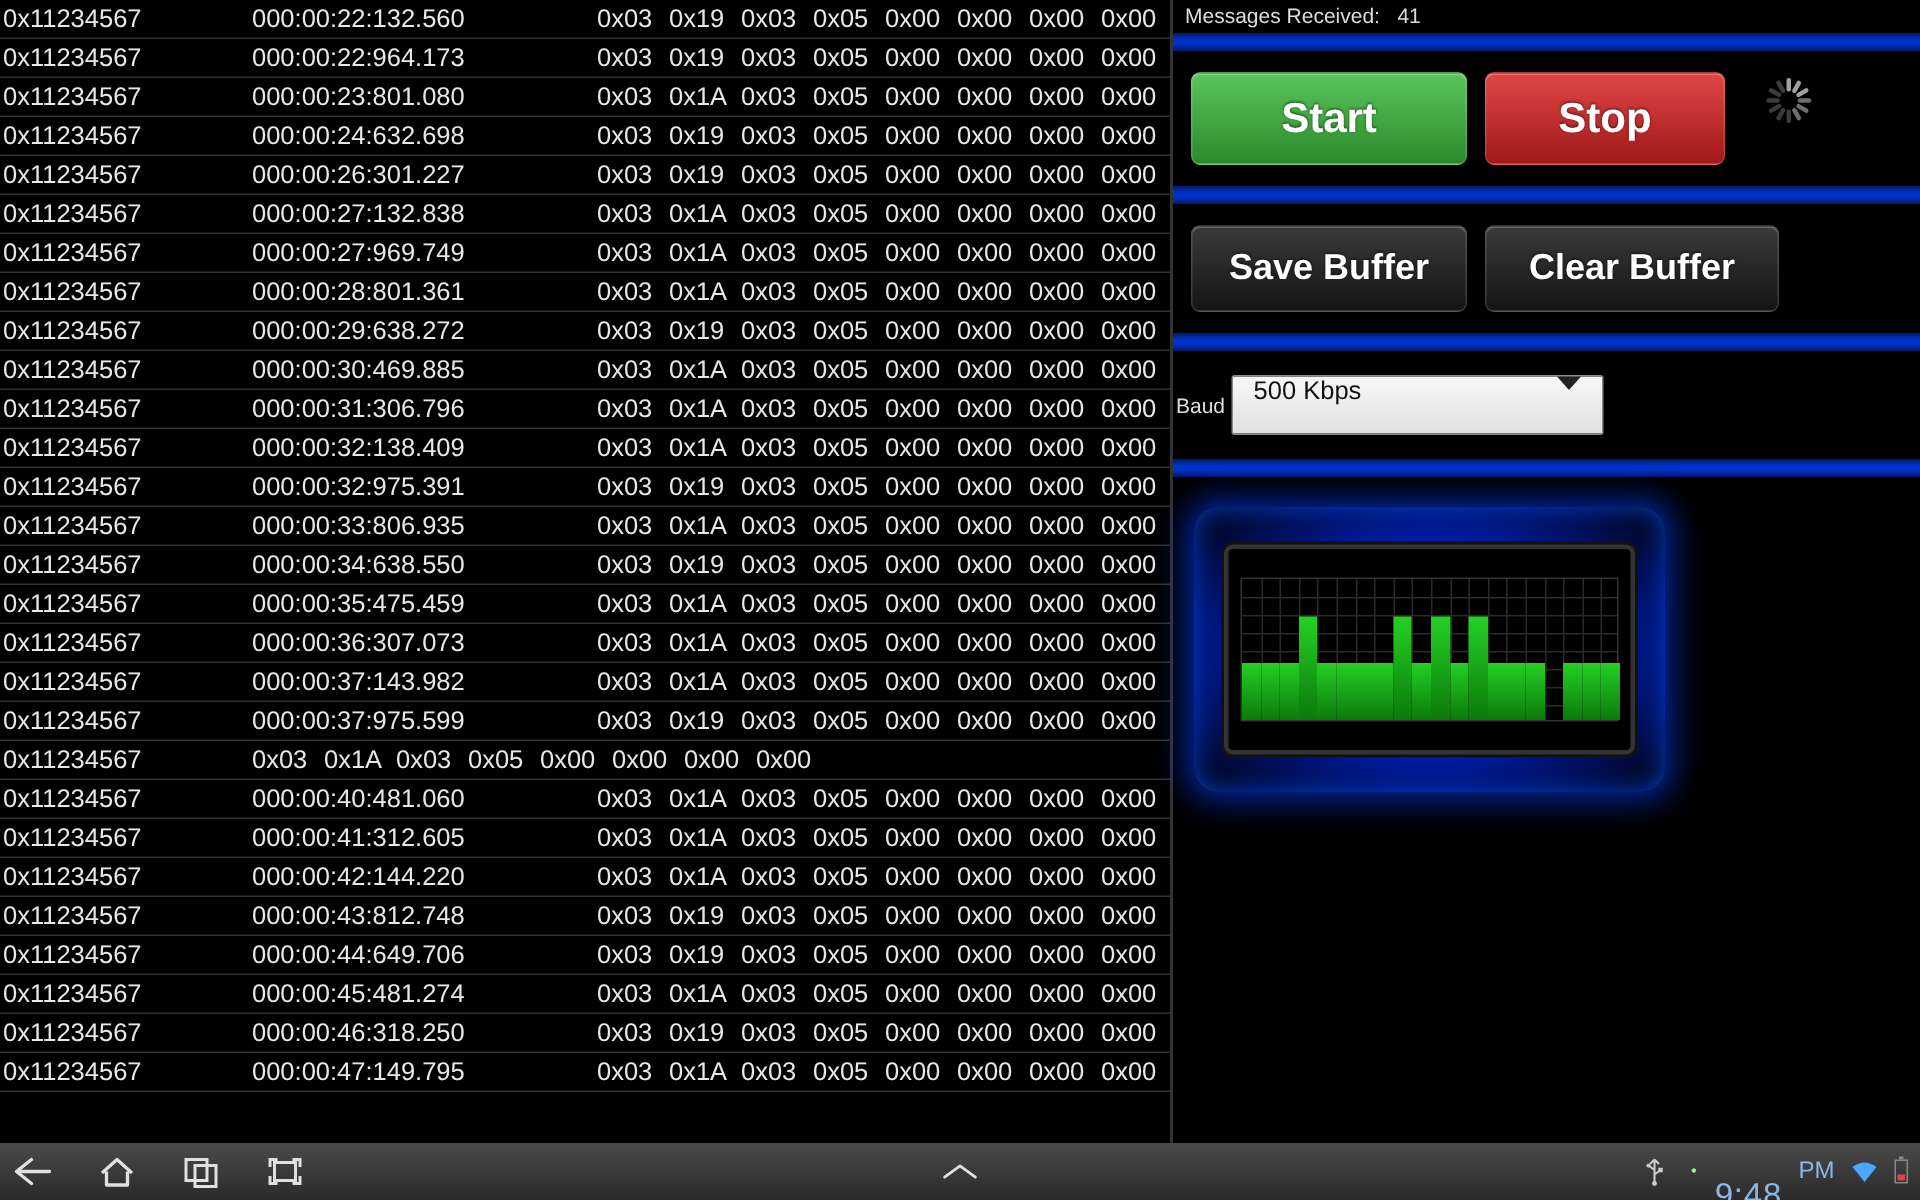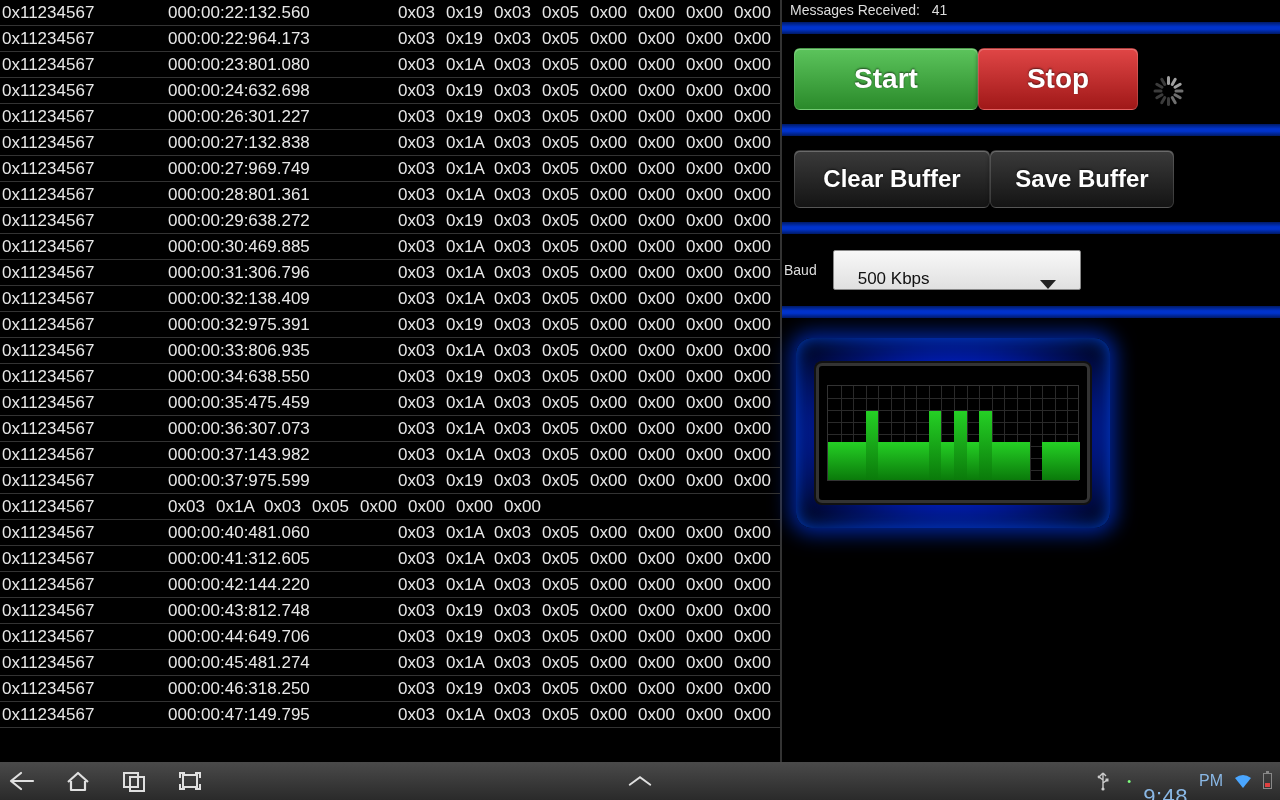--- a/index.html
+++ b/index.html
@@ -7,43 +7,43 @@
 .app { display: flex; height: 762px; width: 100%; }
 .left-panel { width: 780px; height: 100%; overflow: hidden; position: relative; }
 .right-panel { width: 500px; height: 100%; border-left: 2px solid #333; }
 .data-row { display: flex; align-items: center; height: 26px; border-bottom: 1px solid #333; font-size: 17px; color: #e8e8e8; font-family: Liberation Sans, sans-serif; }
 .col-id { width: 168px; padding-left: 2px; }
 .col-time { width: 230px; }
 .col-bytes { display: flex; gap: 12px; }
 .col-bytes span { width: 36px; }
 .status-bar { height: 22px; font-size: 14px; padding: 2px 8px; color: #ddd; }
 .blue-divider { height: 12px; background: linear-gradient(to bottom, #001a66, #0033cc 40%, #0033cc 60%, #001a66); margin: 0; }
-.btn-row { display: flex; gap: 0; padding: 14px 12px; align-items: flex-end; }
+.btn-row { display: flex; gap: 12px; padding: 14px 12px; align-items: flex-start; }
 .btn {
   height: 62px; border-radius: 6px; display: flex; align-items: center; justify-content: center;
   font-size: 28px; font-weight: bold; cursor: pointer; border: 1px solid rgba(255,255,255,0.15);
   box-shadow: inset 0 1px 0 rgba(255,255,255,0.25), 0 2px 4px rgba(0,0,0,0.5);
   text-shadow: 0 -1px 2px rgba(0,0,0,0.6);
 }
 .btn-start { width: 184px; background: linear-gradient(to bottom, #5cc45c, #2a8a2a); color: #fff; }
 .btn-stop  { width: 160px; background: linear-gradient(to bottom, #e04646, #a01818); color: #fff; }
 .btn-dark  { background: linear-gradient(to bottom, #3a3a3a, #141414); color: #fff; }
 .btn-save  { width: 184px; height: 58px; font-size: 24px; }
 .btn-clear { width: 196px; height: 58px; font-size: 24px; }
 .spinner { width: 38px; height: 38px; margin-left: 10px; position: relative; }
 .spinner span {
   position: absolute; left: 50%; top: 4px; width: 3px; height: 9px; background: #aaa;
   border-radius: 2px; transform-origin: 50% 15px; opacity: 0.35;
 }
-.baud-row { display: flex; align-items: center; padding: 16px 2px 16px 2px; gap: 16px; }
+.baud-row { display: flex; align-items: center; padding: 16px 2px 16px 2px; gap: 4px; }
 .baud-label { font-size: 14px; color: #ddd; }
 .baud-select {
   width: 248px; height: 40px; background: linear-gradient(to bottom, #f8f8f8, #e0e0e0);
-  color: #111; display: flex; align-items: flex-end; justify-content: space-between;
-  padding: 0 24px; font-size: 17px; border-radius: 2px; cursor: pointer;
+  color: #111; display: flex; align-items: flex-start; justify-content: space-between;
+  padding: 0 14px; font-size: 17px; border-radius: 2px; cursor: pointer;
   border: 1px solid #888;
 }
 .caret-down { width: 0; height: 0; border-left: 8px solid transparent; border-right: 8px solid transparent; border-top: 9px solid #222; }
 .graph-wrap { padding: 20px 14px; }
 .graph-glow {
   width: 314px; height: 190px; border-radius: 16px;
   background: radial-gradient(ellipse at center, #0033ff 0%, #0022cc 45%, #001166 70%, #000 100%);
   box-shadow: 0 0 20px 6px rgba(0,60,255,0.6), inset 0 0 18px rgba(0,80,255,0.8);
   display: flex; align-items: center; justify-content: center;
 }
@@ -495,22 +495,22 @@
           <span style="transform: rotate(240deg);"></span>
           <span style="transform: rotate(270deg);"></span>
           <span style="transform: rotate(300deg);"></span>
           <span style="transform: rotate(330deg);"></span>
         </div>
     </div>
 
     <div class="blue-divider"></div>
 
     <div class="btn-row">
+      <div class="btn btn-dark btn-save">Save Buffer</div>
       <div class="btn btn-dark btn-clear">Clear Buffer</div>
-      <div class="btn btn-dark btn-save">Save Buffer</div>
     </div>
 
     <div class="blue-divider"></div>
 
     <div class="baud-row">
       <span class="baud-label">Baud</span>
       <div class="baud-select">
         <span>500 Kbps</span>
         <div class="caret-down"></div>
       </div>

